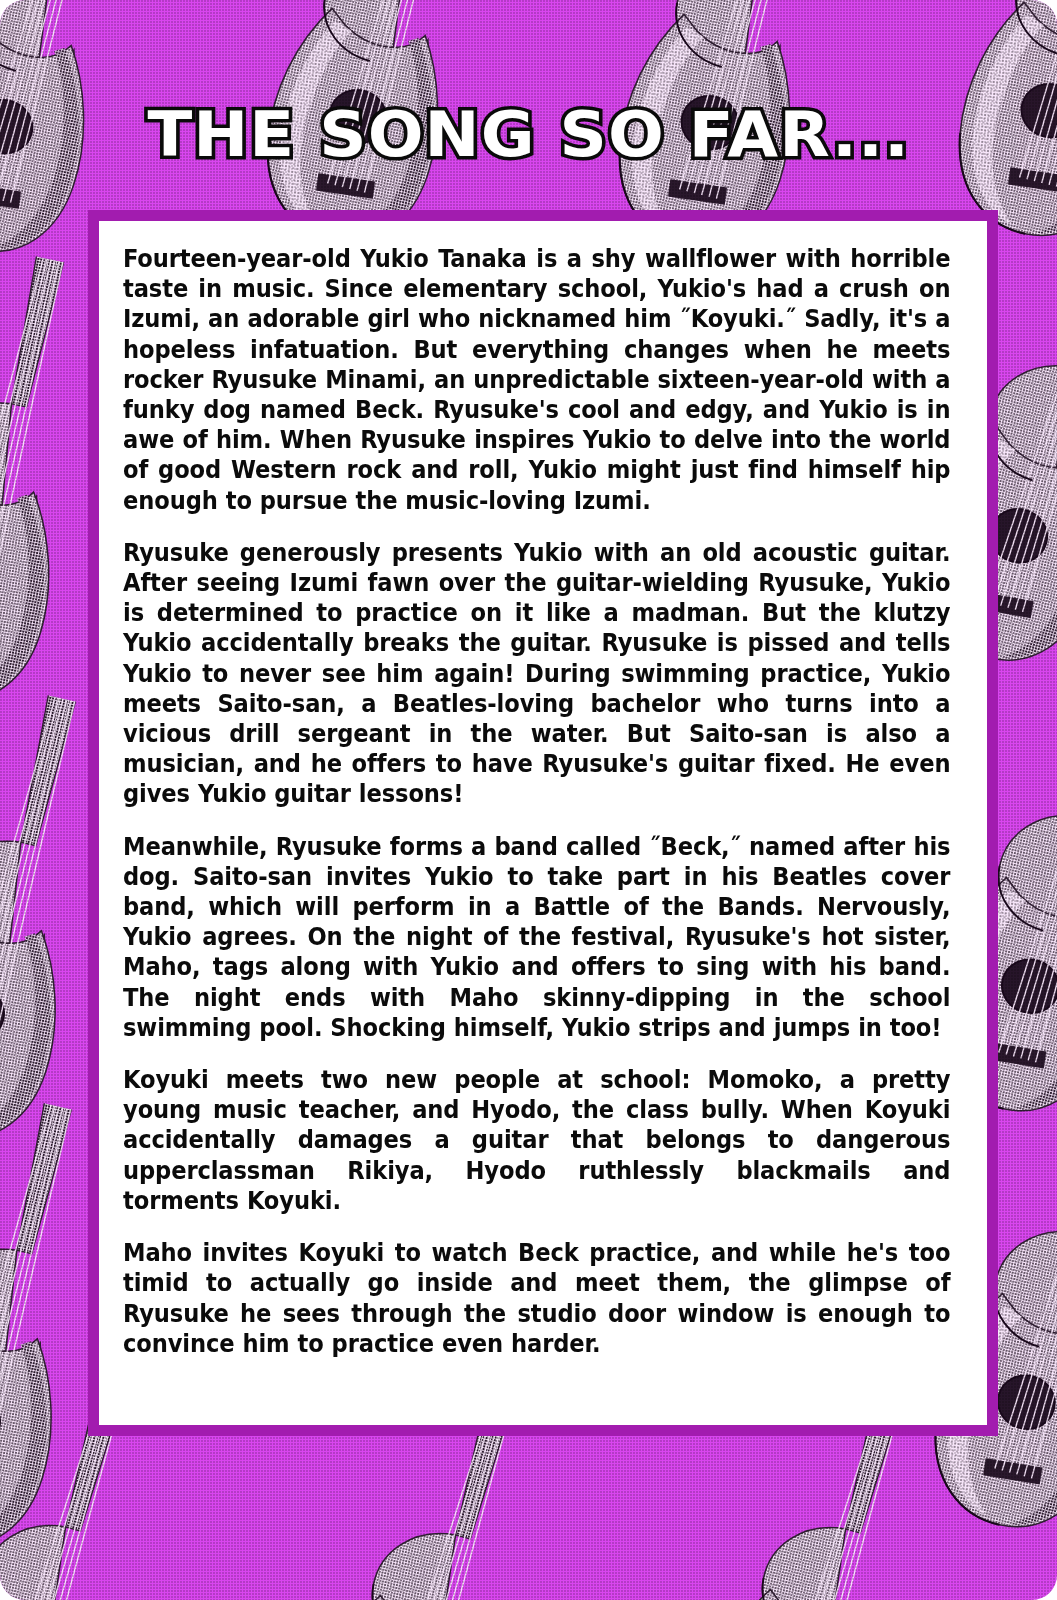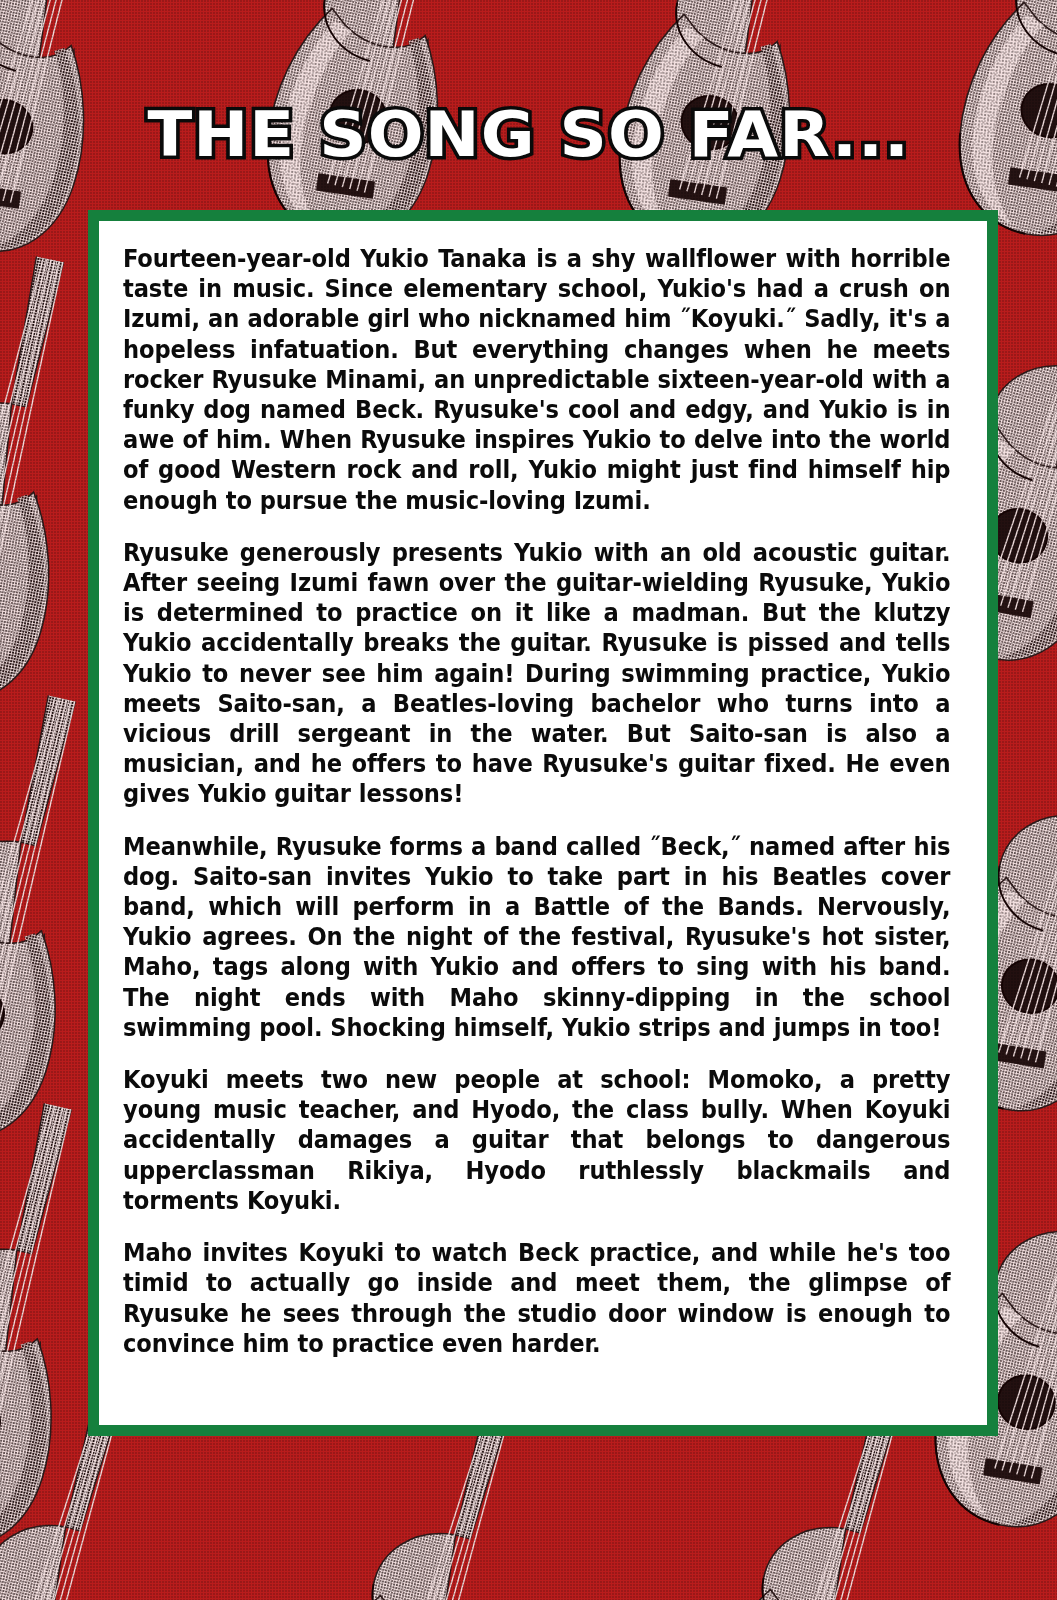--- a/index.html
+++ b/index.html
@@ -7,22 +7,23 @@
     margin: 0;
     padding: 0;
     background: #ffffff;
   }
 
   #page {
     position: relative;
     width: 1057px;
     height: 1600px;
     overflow: hidden;
-    background: #b91c1c;
+    background: #d946ef;
     font-family: "DejaVu Sans", sans-serif;
+    border-radius: 25px;
   }
 
   
   #bg-pattern {
     position: absolute;
     inset: 0;
     z-index: 0;
     pointer-events: none;
   }
 
@@ -76,21 +77,21 @@
   }
 
   
   #recap-box {
     position: absolute;
     left: 88px;
     top: 210px;
     width: 910px;
     height: 1226px;
     box-sizing: border-box;
-    border: 11px solid #15803d;
+    border: 11px solid #a21caf;
     background: #ffffff;
     z-index: 4;
   }
 
   #recap-inner {
     box-sizing: border-box;
     width: 100%;
     height: 100%;
     padding: 22px 24px 18px 24px;
   }

